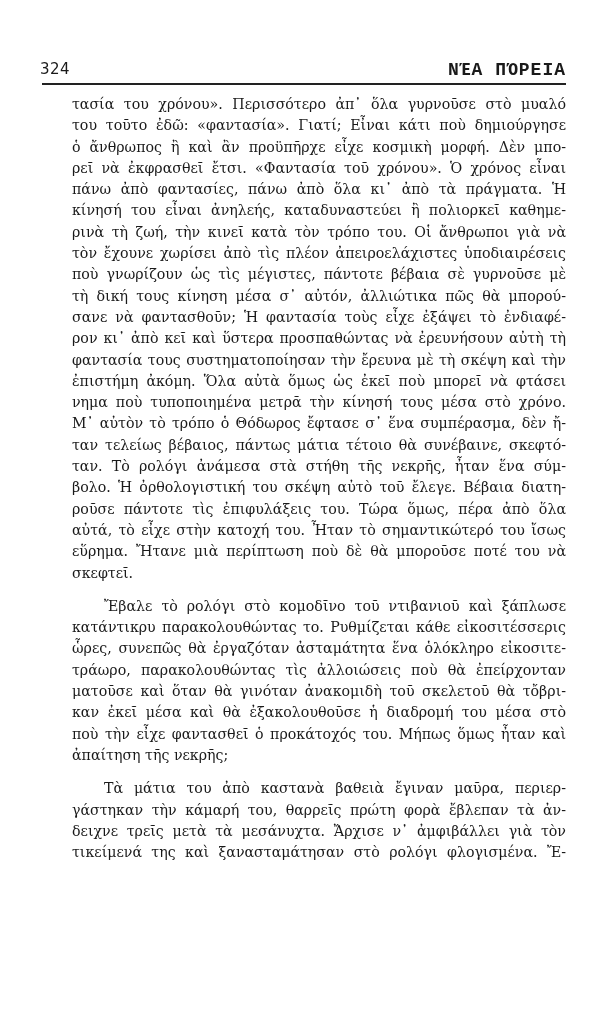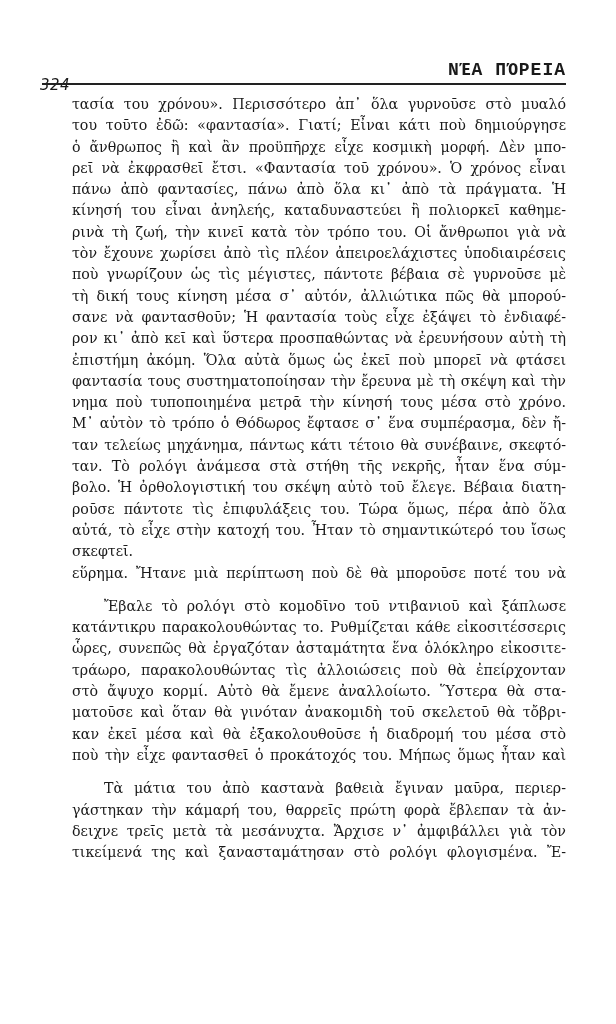--- a/index.html
+++ b/index.html
@@ -1,22 +1,22 @@
 <!DOCTYPE html>
 <html><head>
 <meta charset="utf-8">
 <style>
   html, body { margin:0; padding:0; }
   body {
     width:616px; height:1024px; background:#ffffff; position:relative; overflow:hidden;
     font-family:"DejaVu Serif","Liberation Serif",serif; color:#1a1a1a;
   }
   .page-num {
-    position:absolute; left:40px; top:76px;
-    font-family:"DejaVu Sans","Liberation Sans",sans-serif; font-size:15px; letter-spacing:0.5px;font-style:italic;
+    position:absolute; left:40px; top:60px;
+    font-family:"DejaVu Sans","Liberation Sans",sans-serif; font-size:15px; letter-spacing:0.5px;
   }
   .running-title {
     position:absolute; right:50px; top:60px;
     font-family:Liberation Mono, monospace; font-size:18px; font-weight:bold; letter-spacing:1px;
   }
   .rule {
     position:absolute; left:42px; width:524px; top:83px; height:2px; background:#222;
   }
   .body-text {
     position:absolute; left:72px; width:494px; top:94px;
@@ -42,42 +42,42 @@
         <span class="line">ὁ ἄνθρωπος ἢ καὶ ἂν προϋπῆρχε εἶχε κοσμικὴ μορφή. Δὲν μπο-</span>
         <span class="line">ρεῖ νὰ ἐκφρασθεῖ ἔτσι. «Φαντασία τοῦ χρόνου». Ὁ χρόνος εἶναι</span>
         <span class="line">πάνω ἀπὸ φαντασίες, πάνω ἀπὸ ὅλα κι᾿ ἀπὸ τὰ πράγματα. Ἡ</span>
         <span class="line">κίνησή του εἶναι ἀνηλεής, καταδυναστεύει ἢ πολιορκεῖ καθημε-</span>
         <span class="line">ρινὰ τὴ ζωή, τὴν κινεῖ κατὰ τὸν τρόπο του. Οἱ ἄνθρωποι γιὰ νὰ</span>
         <span class="line">τὸν ἔχουνε χωρίσει ἀπὸ τὶς πλέον ἀπειροελάχιστες ὑποδιαιρέσεις</span>
         <span class="line">ποὺ γνωρίζουν ὡς τὶς μέγιστες, πάντοτε βέβαια σὲ γυρνοῦσε μὲ</span>
         <span class="line">τὴ δική τους κίνηση μέσα σ᾿ αὐτόν, ἀλλιώτικα πῶς θὰ μπορού-</span>
         <span class="line">σανε νὰ φαντασθοῦν; Ἡ φαντασία τοὺς εἶχε ἐξάψει τὸ ἐνδιαφέ-</span>
         <span class="line">ρον κι᾿ ἀπὸ κεῖ καὶ ὕστερα προσπαθώντας νὰ ἐρευνήσουν αὐτὴ τὴ</span>
+        <span class="line">φαντασία τους συστηματοποίησαν τὴν ἔρευνα μὲ τὴ σκέψη καὶ τὴν</span>
         <span class="line">ἐπιστήμη ἀκόμη. Ὅλα αὐτὰ ὅμως ὡς ἐκεῖ ποὺ μπορεῖ νὰ φτάσει</span>
-        <span class="line">φαντασία τους συστηματοποίησαν τὴν ἔρευνα μὲ τὴ σκέψη καὶ τὴν</span>
         <span class="line">νημα ποὺ τυποποιημένα μετρᾶ τὴν κίνησή τους μέσα στὸ χρόνο.</span>
         <span class="line">Μ᾿ αὐτὸν τὸ τρόπο ὁ Θόδωρος ἔφτασε σ᾿ ἕνα συμπέρασμα, δὲν ἤ-</span>
-        <span class="line">ταν τελείως μηχάνημα, πάντως κάτι τέτοιο θὰ συνέβαινε, σκεφτό-</span>
+        <span class="line">ταν τελείως βέβαιος, πάντως μάτια τέτοιο θὰ συνέβαινε, σκεφτό-</span>
         <span class="line">ταν. Τὸ ρολόγι ἀνάμεσα στὰ στήθη τῆς νεκρῆς, ἦταν ἕνα σύμ-</span>
         <span class="line">βολο. Ἡ ὀρθολογιστική του σκέψη αὐτὸ τοῦ ἔλεγε. Βέβαια διατη-</span>
         <span class="line">ροῦσε πάντοτε τὶς ἐπιφυλάξεις του. Τώρα ὅμως, πέρα ἀπὸ ὅλα</span>
         <span class="line">αὐτά, τὸ εἶχε στὴν κατοχή του. Ἦταν τὸ σημαντικώτερό του ἴσως</span>
+        <span class="line">εὕρημα. Ἤτανε μιὰ περίπτωση ποὺ δὲ θὰ μποροῦσε ποτέ του νὰ</span>
         <span class="line last">σκεφτεῖ.</span>
-        <span class="line">εὕρημα. Ἤτανε μιὰ περίπτωση ποὺ δὲ θὰ μποροῦσε ποτέ του νὰ</span>
       </div>
     <div class="para-gap"></div>
     <div id="p1">
         <span class="line indent">Ἔβαλε τὸ ρολόγι στὸ κομοδῖνο τοῦ ντιβανιοῦ καὶ ξάπλωσε</span>
         <span class="line">κατάντικρυ παρακολουθώντας το. Ρυθμίζεται κάθε εἰκοσιτέσσερις</span>
         <span class="line">ὧρες, συνεπῶς θὰ ἐργαζόταν ἀσταμάτητα ἕνα ὁλόκληρο εἰκοσιτε-</span>
         <span class="line">τράωρο, παρακολουθώντας τὶς ἀλλοιώσεις ποὺ θὰ ἐπείρχονταν</span>
-        <span class="line">στὸ ἄψυχο κορμί. Αὐτὸ θὰ ἔμενε ἀναλλοίωτο. Ὕστερα θὰ στα-</span>
         <span class="line">ματοῦσε καὶ ὅταν θὰ γινόταν ἀνακομιδὴ τοῦ σκελετοῦ θὰ τὄβρι-</span>
         <span class="line">καν ἐκεῖ μέσα καὶ θὰ ἐξακολουθοῦσε ἡ διαδρομή του μέσα στὸ</span>
         <span class="line">ποὺ τὴν εἶχε φαντασθεῖ ὁ προκάτοχός του. Μήπως ὅμως ἦταν καὶ</span>
+        <span class="line last">ἀπαίτηση τῆς νεκρῆς;</span>
       </div>
     <div class="para-gap"></div>
     <div id="p2">
         <span class="line indent">Τὰ μάτια του ἀπὸ καστανὰ βαθειὰ ἔγιναν μαῦρα, περιερ-</span>
         <span class="line">γάστηκαν τὴν κάμαρή του, θαρρεῖς πρώτη φορὰ ἔβλεπαν τὰ ἀν-</span>
         <span class="line">δειχνε τρεῖς μετὰ τὰ μεσάνυχτα. Ἄρχισε ν᾿ ἀμφιβάλλει γιὰ τὸν</span>
         <span class="line">τικείμενά της καὶ ξανασταμάτησαν στὸ ρολόγι φλογισμένα. Ἔ-</span>
       </div>
   </div>
 </div>

